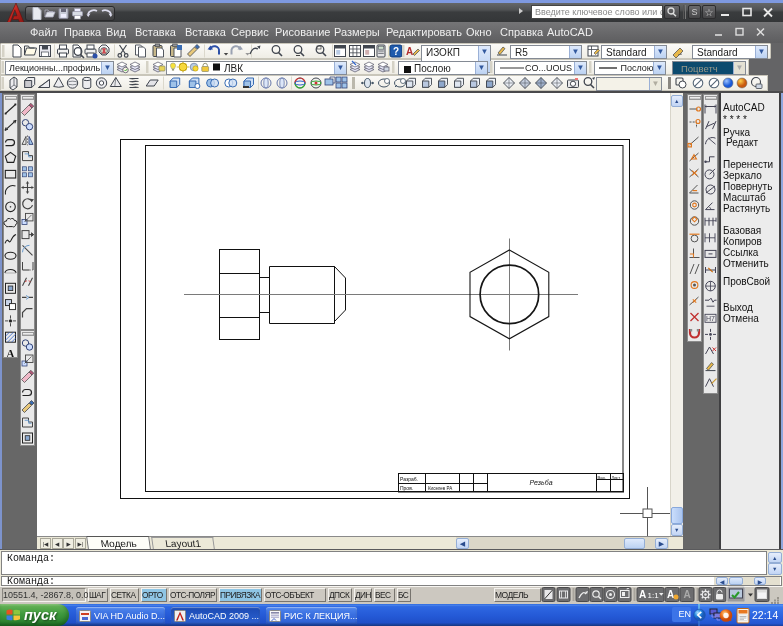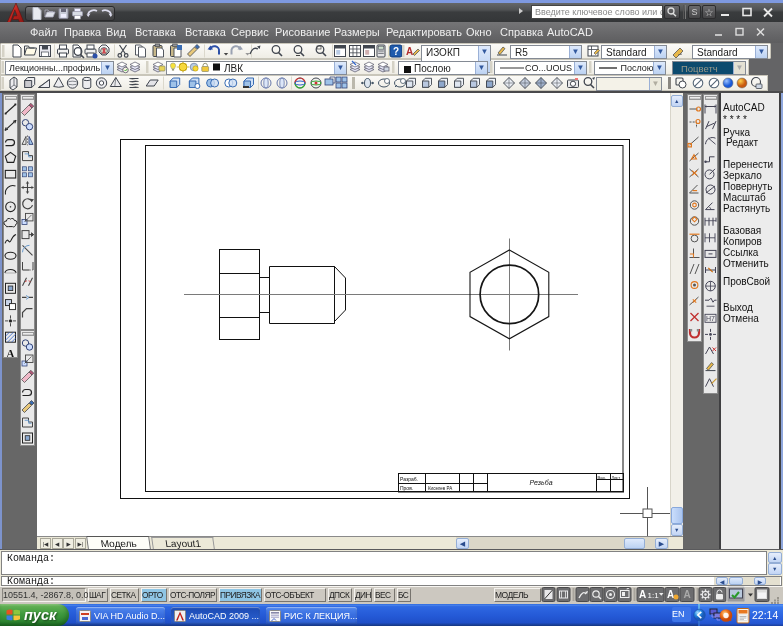--- a/index.html
+++ b/index.html
@@ -656,21 +656,21 @@
         <path d="M6 1.5L10 10.5H8.3L6 4.5L3.7 10.5H2Z" fill="#c02018"></path>
       </svg><span style="vertical-align:2.5px">AutoCAD 2009 ...</span></div>
 <div class="tsk" style="left:266px;width:91px;background:linear-gradient(#5188ee,#3a6fe0 45%,#2f62d6);box-shadow:inset 0 1px 1px rgba(255,255,255,.4), inset 0 -1px 2px rgba(0,0,0,.25)"><svg width="12" height="12" style="margin:2.5px 3px 0 3px" viewBox="0 0 12 12">
         <rect x="0.5" y="0.5" width="11" height="11" rx="1" fill="#f8f8f8" stroke="#888"></rect>
         <rect x="2" y="2" width="8" height="1.6" fill="#88a"></rect>
         <rect x="2" y="4.6" width="8" height="1.2" fill="#aac"></rect>
         <rect x="2" y="6.6" width="8" height="1.2" fill="#aac"></rect>
         <path d="M2.5 11L5 8.5l2 2" stroke="#46c" fill="none"></path>
       </svg><span style="vertical-align:2.5px">РИС К ЛЕКЦИЯ...</span></div>
 <div class="ab" style="left:700px;top:604px;width:83px;height:22px;background:linear-gradient(#2f6ce8 0%,#5490f2 6%,#3a78ec 14%,#2c64e0 55%,#2456d2 88%,#1a3e9a 100%)"></div>
-<div class="ab" style="left:672px;top:607px;width:19px;height:15px;background:#3c74e8;border-radius:2px;color:#fff;font-size:9px;text-align:left;line-height:15px">EN</div>
+<div class="ab" style="left:672px;top:607px;width:19px;height:15px;background:#3c74e8;border-radius:2px;color:#fff;font-size:9px;text-align:right;line-height:15px">EN</div>
 <div class="ab" style="left:698px;top:604px;width:2px;height:22px;background:linear-gradient(#66b8f0,#2860c8)"></div>
 <svg class="ab" style="left:693px;top:605.5px" width="90" height="19" viewBox="0 0 90 19">
 <defs>
         <radialGradient id="trc" cx=".35" cy=".3">
           <stop offset="0" stop-color="#aee0ff"></stop>
           <stop offset=".6" stop-color="#2688e0"></stop>
           <stop offset="1" stop-color="#1a5ab8"></stop>
         </radialGradient>
       </defs>
 <circle cx="6.5" cy="9" r="5.8" fill="url(#trc)" stroke="#1a4a9a" stroke-width=".5"></circle>

